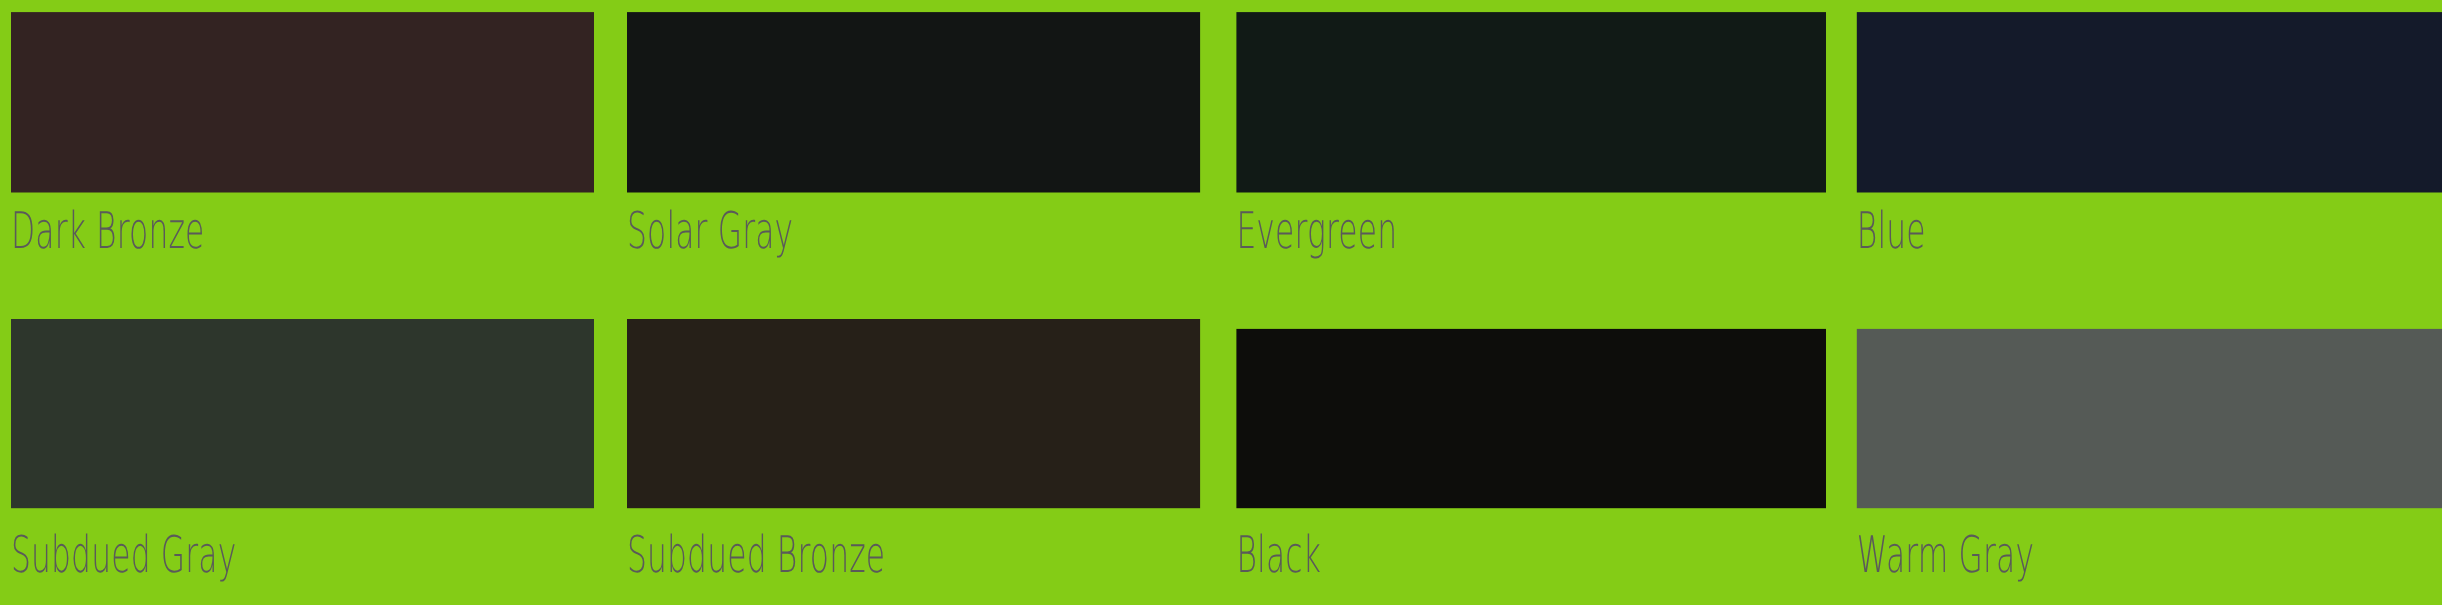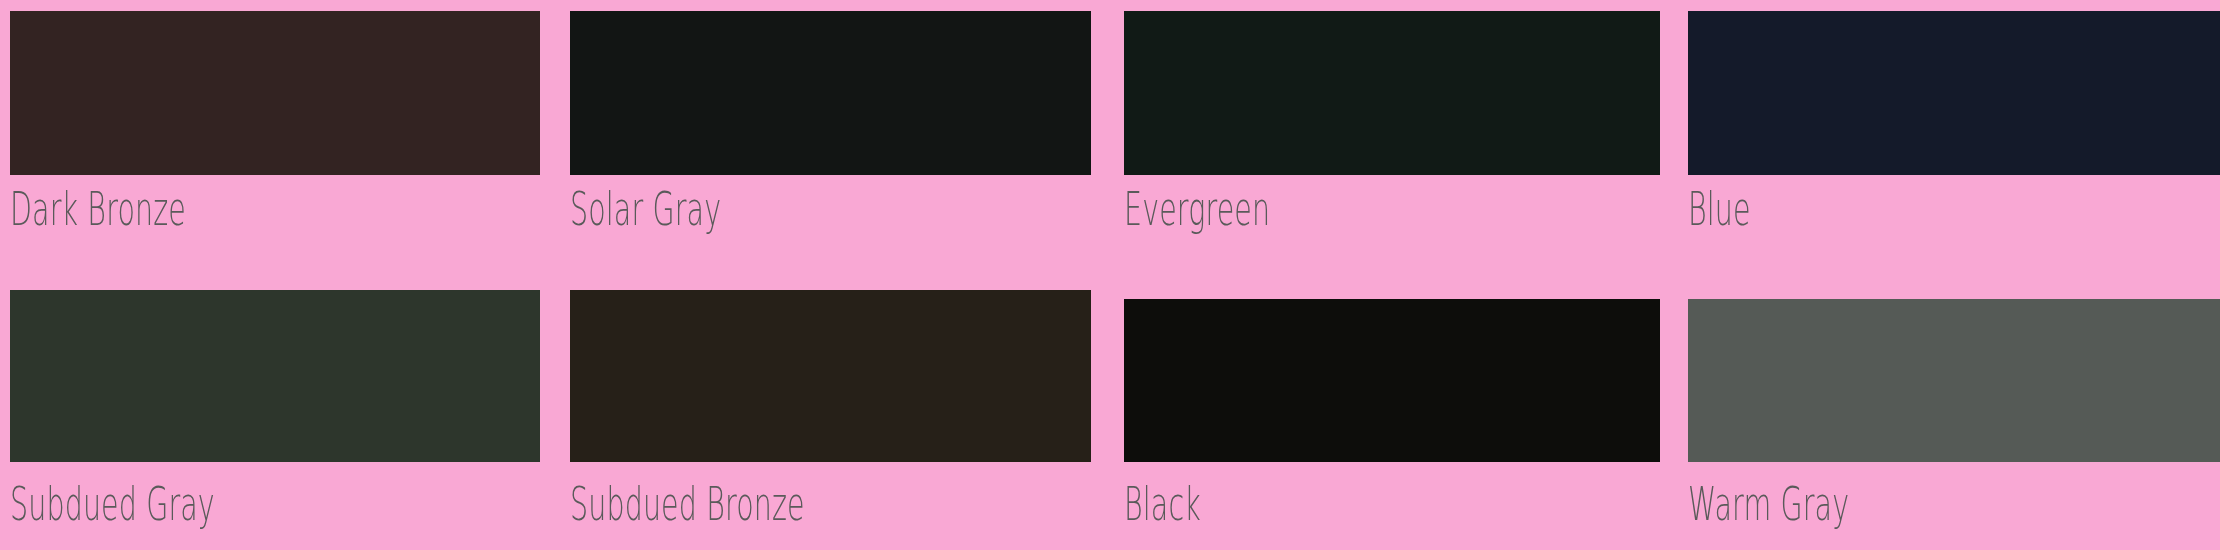--- a/index.html
+++ b/index.html
@@ -35,21 +35,21 @@
     font-size: 46px;
     line-height: 1;
     letter-spacing: 0.2px;
     transform: scaleX(0.62);
     transform-origin: left center;
   }
 </style>
 </head>
 <body>
 
-<div id="palette-board" style="background: #f9a8d4;">
+<div id="palette-board" style="background: #84cc16;">
     <div class="swatch-cell" style="left: 10px; top: 11px; width: 530px;">
       <div class="swatch-chip" style="height: 164px; background: rgb(51, 35, 34);"></div>
       <div class="swatch-label" style="top: 175px; color: rgb(90, 90, 90);">Dark Bronze</div>
     </div>
     <div class="swatch-cell" style="left: 570px; top: 11px; width: 521px;">
       <div class="swatch-chip" style="height: 164px; background: rgb(18, 21, 20);"></div>
       <div class="swatch-label" style="top: 175px; color: rgb(90, 90, 90);">Solar Gray</div>
     </div>
     <div class="swatch-cell" style="left: 1124px; top: 11px; width: 536px;">
       <div class="swatch-chip" style="height: 164px; background: rgb(17, 26, 22);"></div>

